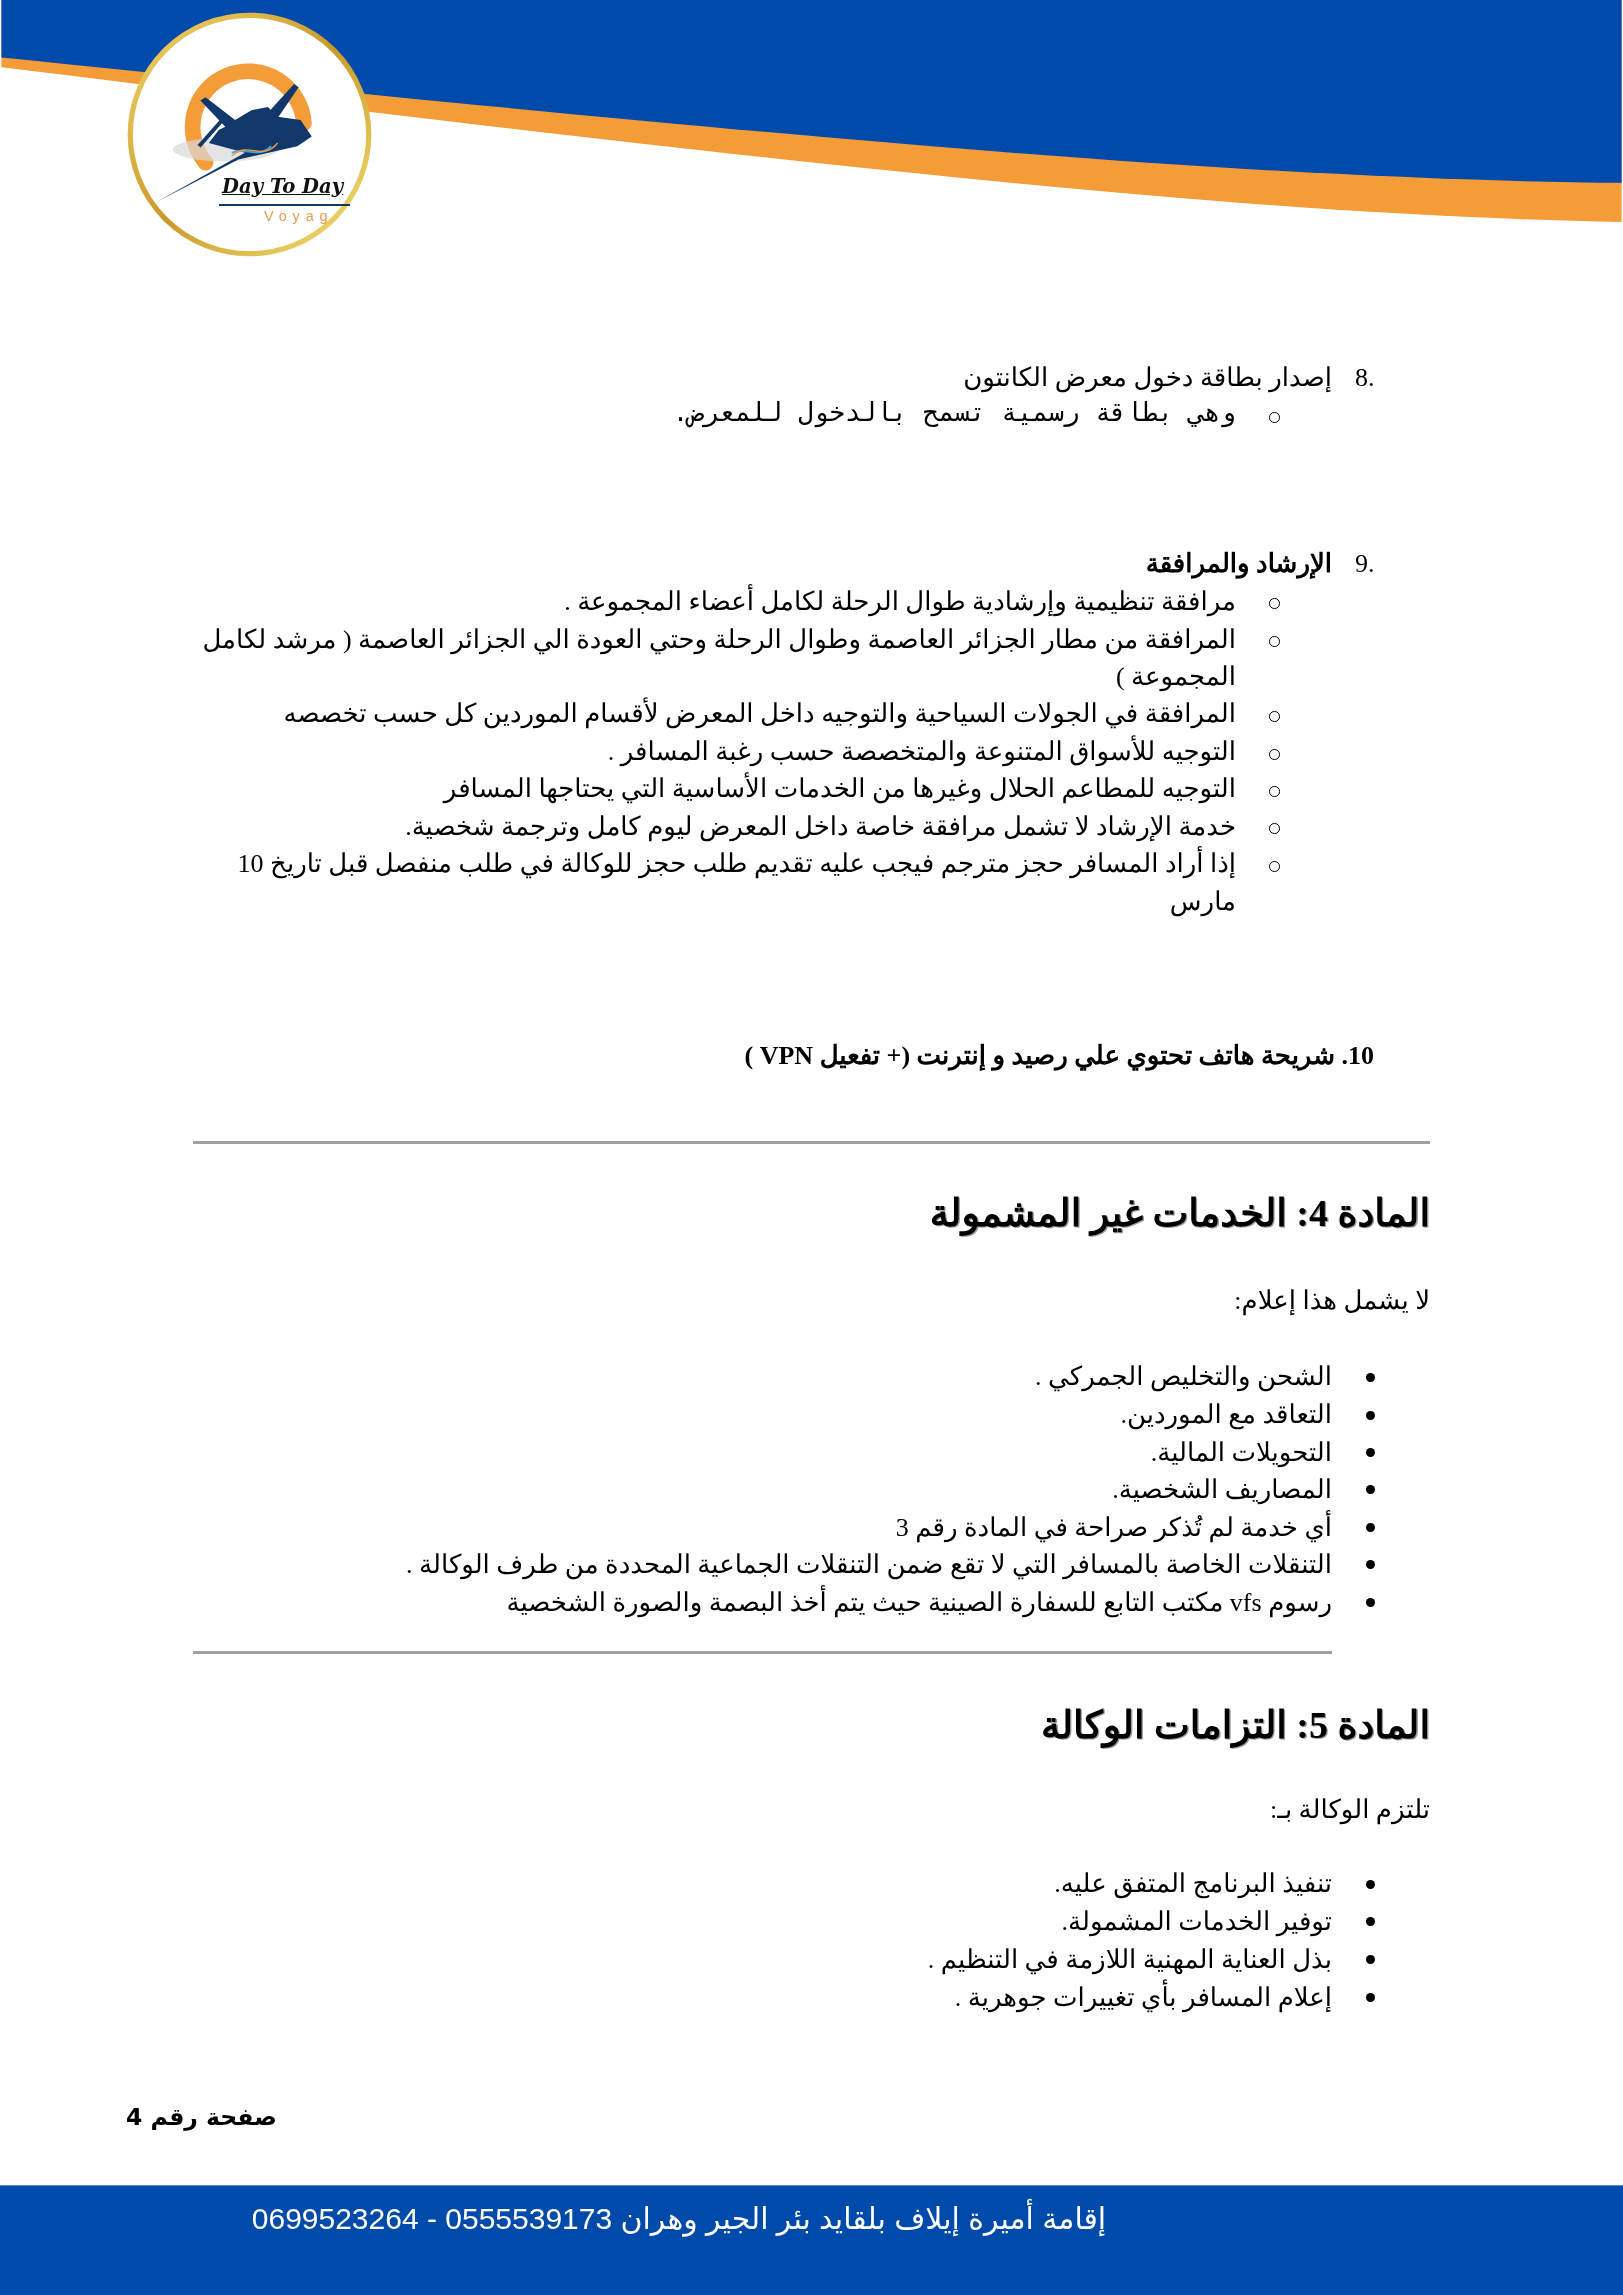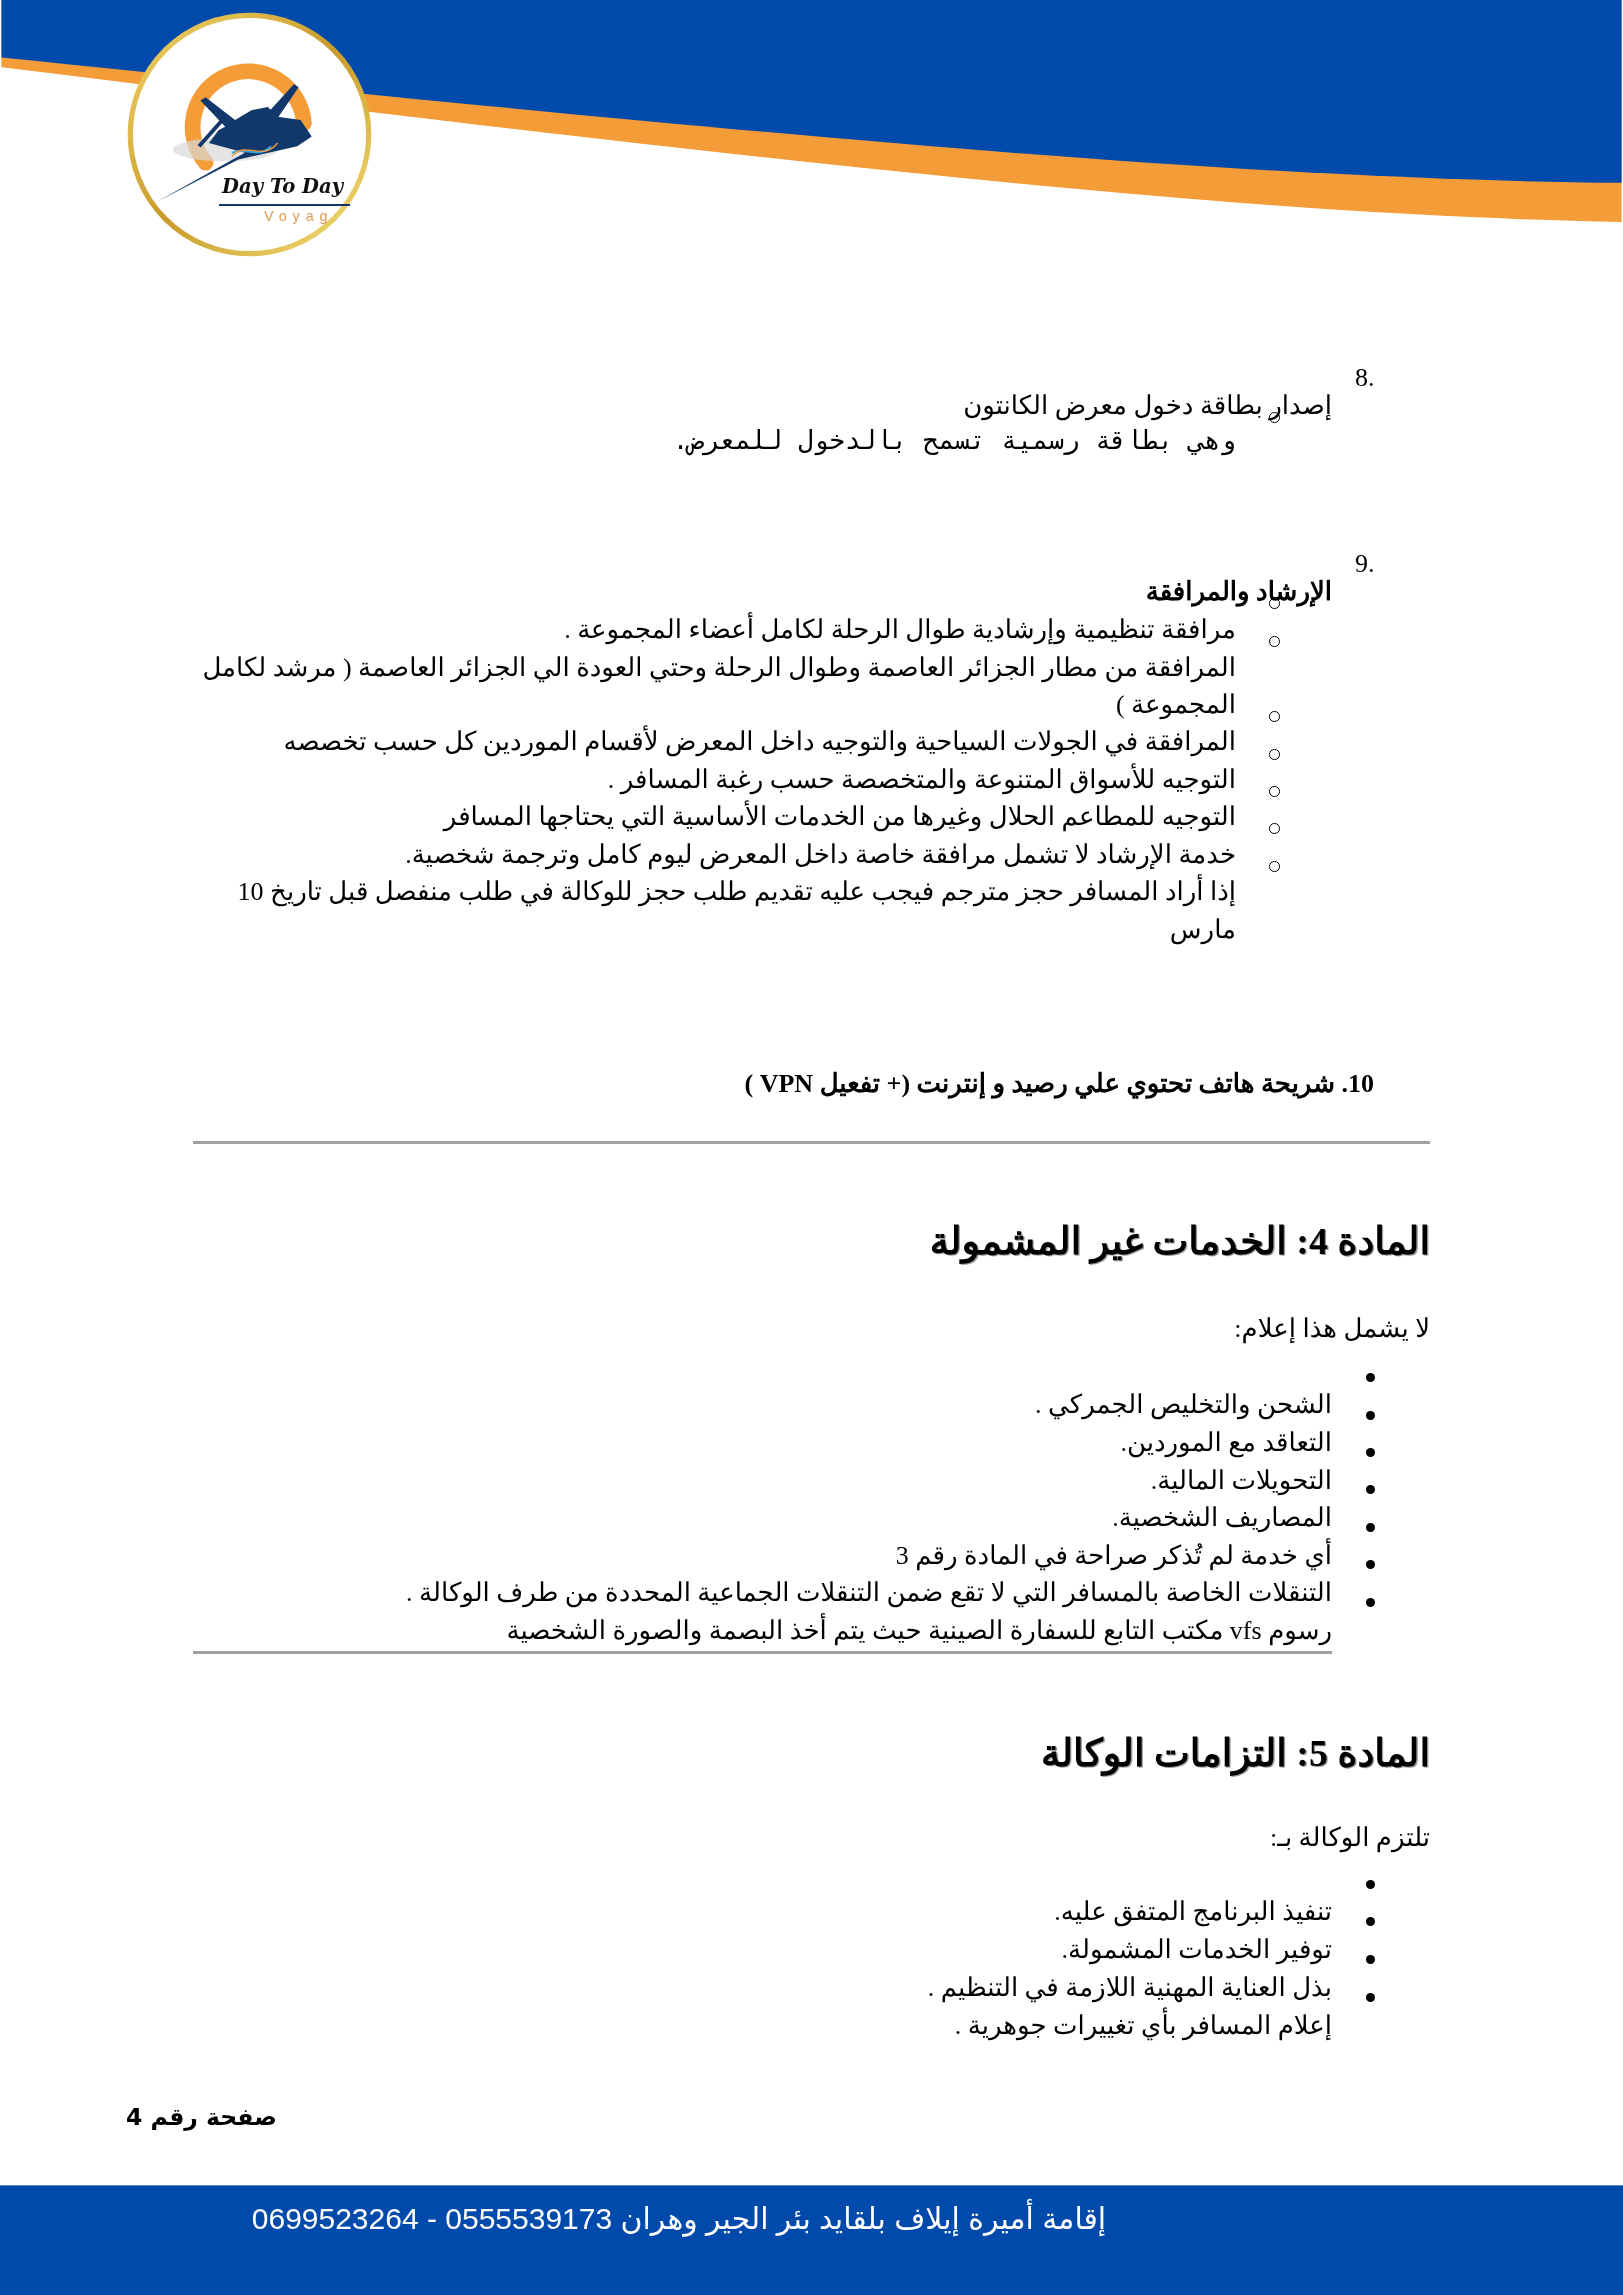--- a/index.html
+++ b/index.html
@@ -1,19 +1,19 @@
 <!DOCTYPE html>
 <html style="font-size:10.5px"><head>
 <meta charset="utf-8">
 <style>
   html, body { margin:0; padding:0; }
   body { width:1623px; height:2295px; position:relative; overflow:hidden; background:#ffffff;
          font-family:"Liberation Serif", "DejaVu Serif", serif; color:#000; }
   .abs { position:absolute; }
-  .rtl { direction:rtl; text-align:center; unicode-bidi:plaintext;margin-top:28px; }
+  .rtl { direction:rtl; text-align:center; unicode-bidi:plaintext; }
   .body-text { font-size:26px; line-height:37px; white-space:nowrap; }
   .bold { font-weight:bold; }
   .num { font-size:26px; line-height:37px; position:absolute; white-space:nowrap; }
   .circ { position:absolute; width:10.5px; height:10.5px; border:1.3px solid #000; border-radius:50%; box-sizing:border-box; }
   .dot { position:absolute; width:9.2px; height:9.2px; background:#000; border-radius:50%; }
   .divider { position:absolute; height:3.3px; background:#a0a0a0; }
   .heading { font-size:38px; font-weight:bold; line-height:46px; white-space:nowrap; text-shadow:1.3px 1.3px 0 #9a9a9a; }
   .footer { position:absolute; left:0; top:2185px; width:1623px; height:111px; background:#004aac; color:#fff; border-top:1.3px solid #5a86c8; box-sizing:border-box; }
   .footer-line { position:absolute; left:0; width:1358px; text-align:center; font-family:"Liberation Sans", "DejaVu Sans", sans-serif; white-space:nowrap; }
 </style>
@@ -36,21 +36,21 @@
     </defs>
     <circle cx="187" cy="187" r="182" fill="#ffffff" stroke="url(#gold)" stroke-width="8"></circle>
     <path d="M120 230 A85 85 0 1 1 270 170" fill="none" stroke="#f39c38" stroke-width="24" stroke-linecap="round"></path>
     <ellipse cx="150" cy="210" rx="80" ry="18" fill="#d8d8d8" opacity="0.7"></ellipse>
     <path d="M45 290 L170 225 L260 205 L282 190 L265 165 L230 160 L215 145 L190 150 L165 165 L120 130 L112 135 L150 175 L140 180 L125 200 L180 215 Z" fill="#12386b"></path>
     <path d="M205 165 L255 110 L262 115 L228 165 Z" fill="#12386b"></path>
     <path d="M110 205 L150 160" stroke="#12386b" stroke-width="6"></path>
     <path d="M160 215 C180 205 200 225 220 205" fill="none" stroke="#3ba5e0" stroke-width="3"></path>
     <path d="M160 220 C185 195 205 230 230 200" fill="none" stroke="#f39c38" stroke-width="2"></path>
   </svg>
-  <div class="abs" style="left:95px;top:163px;font-family:'DejaVu Serif',serif;font-style:italic;font-weight:bold;font-size:19.6px;color:#111;white-space:nowrap;">Day To Day</div>
+  <div class="abs" style="left:95px;top:163px;font-family:'DejaVu Serif',serif;font-style:italic;font-weight:bold;font-size:19.6px;color:#111;white-space:nowrap;text-decoration:underline;">Day To Day</div>
   <div class="abs" style="left:92px;top:192px;width:131px;height:2.6px;background:#12386b;"></div>
   <div class="abs" style="left:137px;top:196px;font-family:'Liberation Sans',sans-serif;font-size:14.4px;letter-spacing:5.9px;color:#e59a52;">Voyag</div>
 </div>
 
 <div>
   <span class="num" style="left:1355px;top:359px;">8.</span>
   <div class="abs rtl body-text" style="right:291px;top:359px;">إصدار بطاقة دخول معرض الكانتون</div>
   <span class="circ" style="left:1269px;top:412px;"></span>
   <div class="abs rtl body-text" style="right:387px;top:396px;font-family:Liberation Mono, monospace;">وهي بطاقة رسمية  تسمح بالدخول للمعرض.</div>
 </div>

